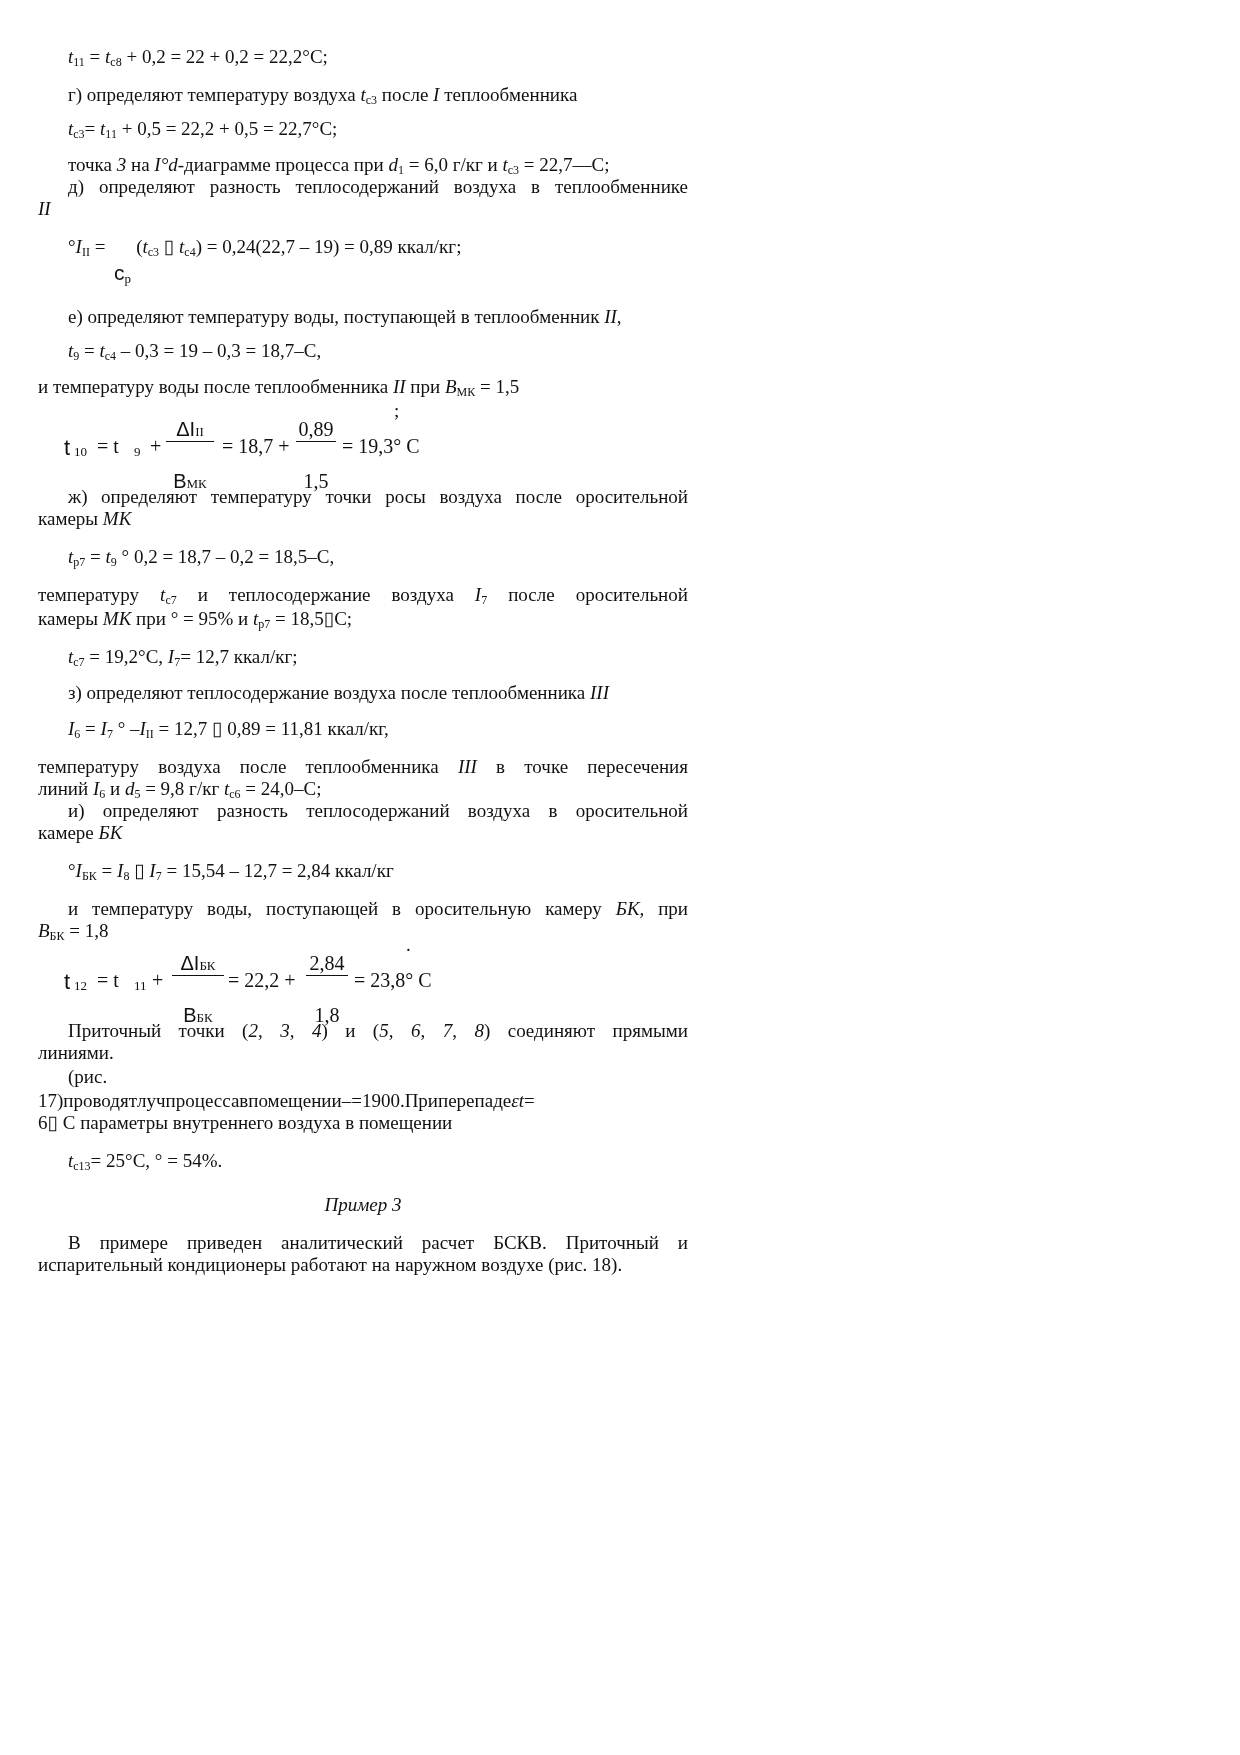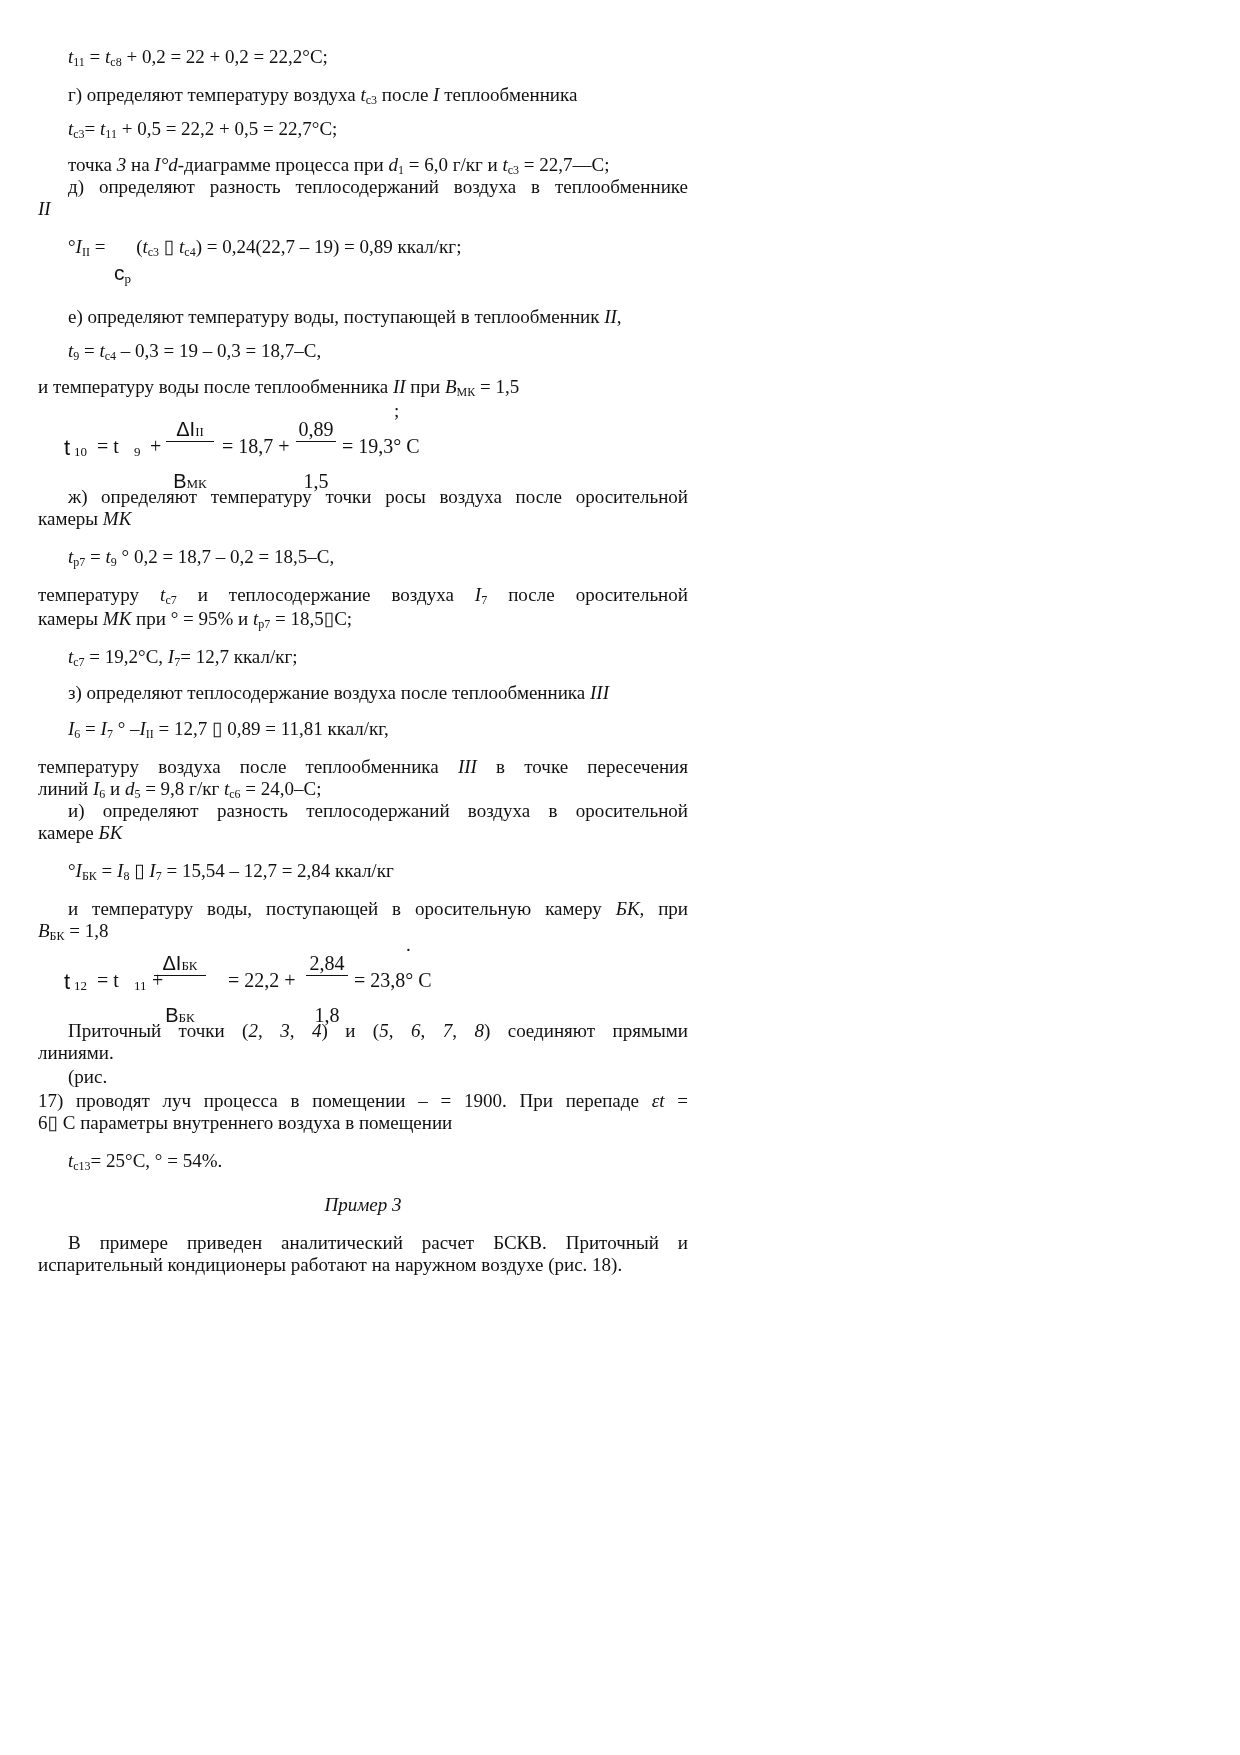--- a/index.html
+++ b/index.html
@@ -162,21 +162,21 @@
     <i>B</i><sub>БК</sub><span> = 1,8</span>
   </div>
   <div class="ln" style="top:934px;left:368px;width:20px">.</div>
 
   <div class="eq" style="left:26px;top:952px;width:380px;height:62px">
     <span class="sans" style="position:absolute;left:0;top:17px;font-size:22px">t</span>
     <sub class="small" style="position:absolute;left:10px;top:34px">12</sub>
     <span style="position:absolute;left:33px;top:17px">= t</span>
     <sub class="small" style="position:absolute;left:70px;top:34px">11</sub>
     <span style="position:absolute;left:88px;top:17px">+</span>
-    <div class="frac" style="left:90px;top:0;width:52px">
+    <div class="frac" style="left:108px;top:0;width:52px">
       <span class="num sans" style="font-size:20px"><span>ΔI</span><span class="small" style="font-family:'Liberation Serif',serif">БК</span></span>
       <span class="bar"></span>
       <span class="den sans" style="font-size:20px"><span>B</span><span class="small" style="font-family:'Liberation Serif',serif">БК</span></span>
     </div>
     <span style="position:absolute;left:164px;top:17px">= 22,2 +</span>
     <div class="frac" style="left:242px;top:0;width:42px">
       <span class="num">2,84</span>
       <span class="bar"></span>
       <span class="den">1,8</span>
     </div>
@@ -196,21 +196,21 @@
     <span><i>8</i><span>)</span></span>
     <span>соединяют</span>
     <span>прямыми</span>
   </div>
   <div class="ln" style="top:1042px">линиями.</div>
 
   <div class="ln ind" style="top:1066px;display:flex;justify-content:space-between">
     <span> (рис.</span>
   </div>
 
-  <div class="ln" style="top:1090px;display:flex;justify-content:space-between">
+  <div class="ln" style="top:1090px;display:flex;">
     <span>17)</span>
     <span>проводят</span>
     <span>луч</span>
     <span>процесса</span>
     <span>в</span>
     <span>помещении</span>
     <span>–</span>
     <span>=</span>
     <span>1900.</span>
     <span>При</span>

